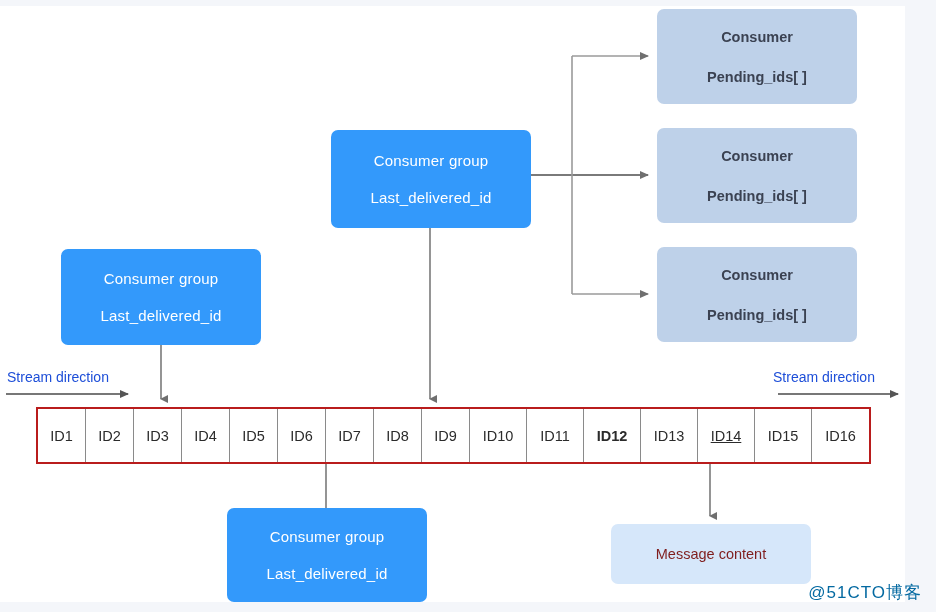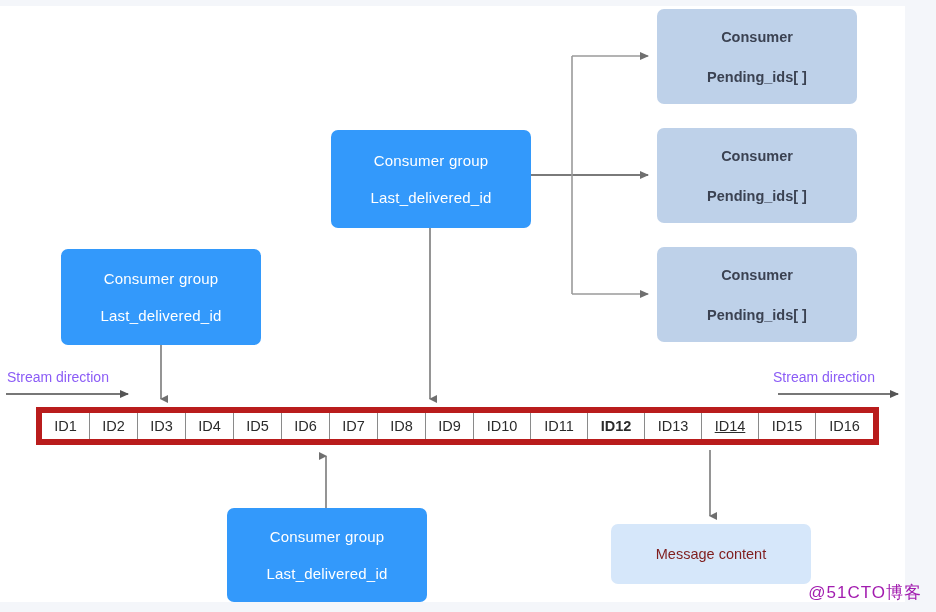--- a/index.html
+++ b/index.html
@@ -64,61 +64,61 @@
     background: #d6e7fa;
     color: #7f1d1d;
     font-size: 14.5px;
   }
 
   
   #idtable {
     position: absolute;
     left: 36px;
     top: 407px;
-    height: 38px;
+    height: 57px;
     display: flex;
-    border: 6px solid #b91c1c;
+    border: 2px solid #b91c1c;
     box-sizing: border-box;
     background: #ffffff;
   }
   .idcell {
     box-sizing: border-box;
     border-right: 1px solid #8a8a8a;
     height: 100%;
     display: flex;
     align-items: center;
     justify-content: center;
     font-size: 14.5px;
     color: #2b2b2b;
     padding: 0 6px;
   }
   .idcell:last-child { border-right: none; }
 
   .streamlabel {
     position: absolute;
     font-size: 14px;
-    color: #8b5cf6;
+    color: #1d4ed8;
     white-space: nowrap;
   }
 
   svg.overlay {
     position: absolute;
     left: 0;
     top: 0;
     width: 936px;
     height: 612px;
     pointer-events: none;
   }
 
   #watermark {
     position: absolute;
     right: 14px;
     bottom: 8px;
     font-size: 17px;
-    color: #a21caf;
+    color: #0369a1;
     letter-spacing: 1px;
     white-space: nowrap;
   }
 </style>
 </head>
 <body>
 
 <div id="canvas">
   <div id="plate"></div>
 

